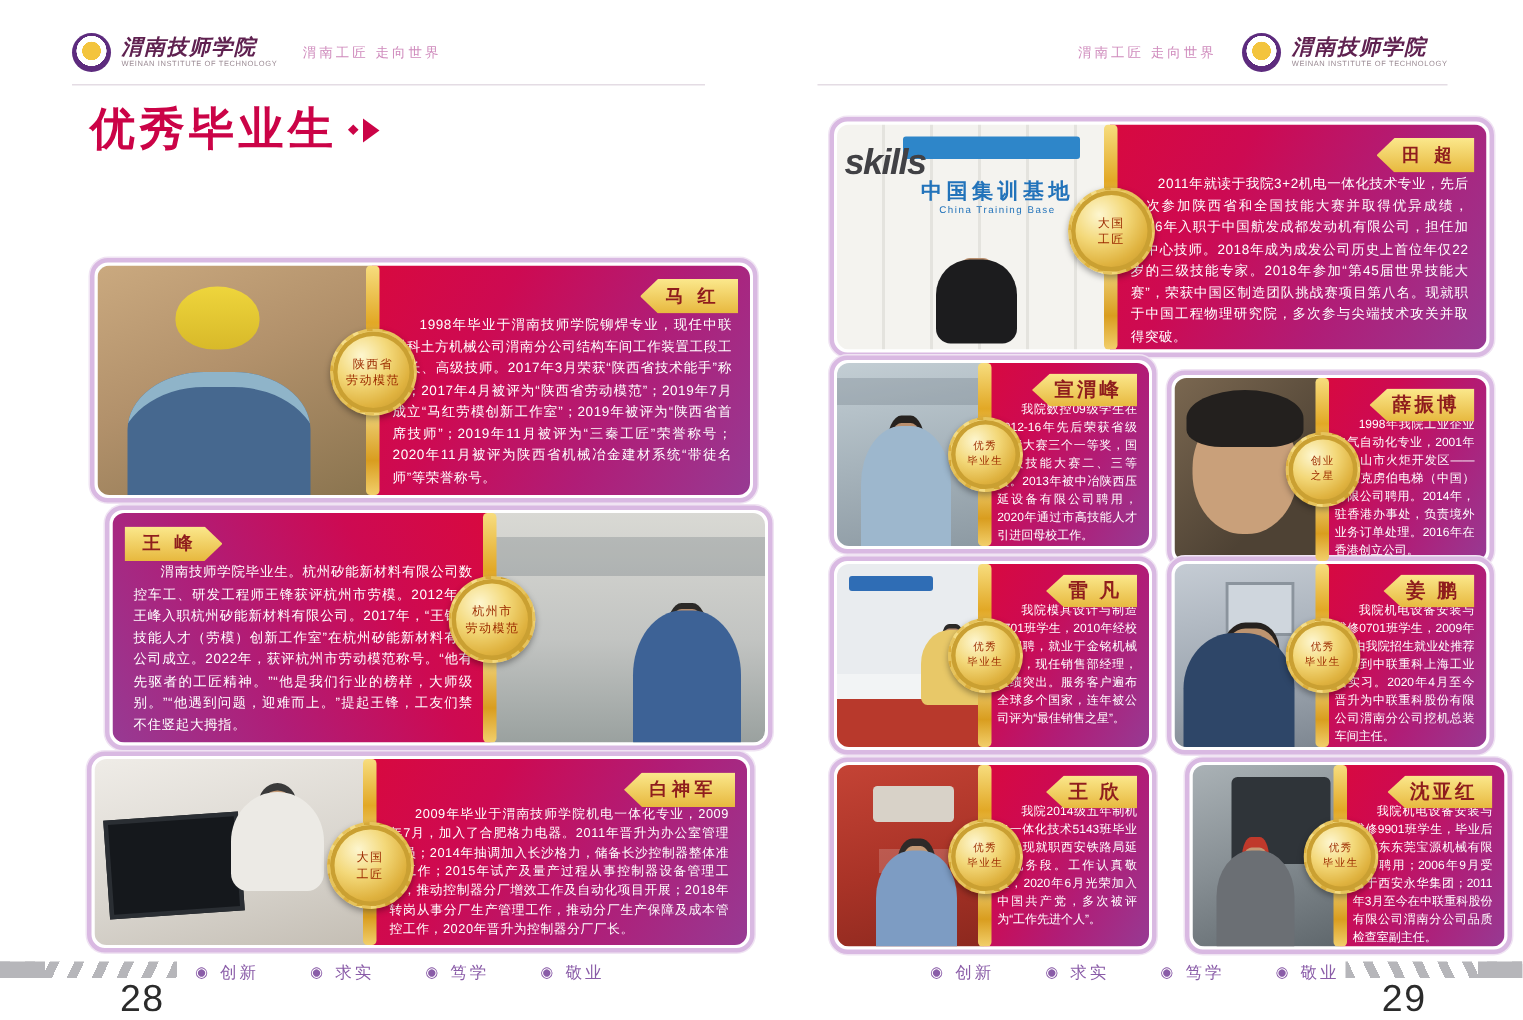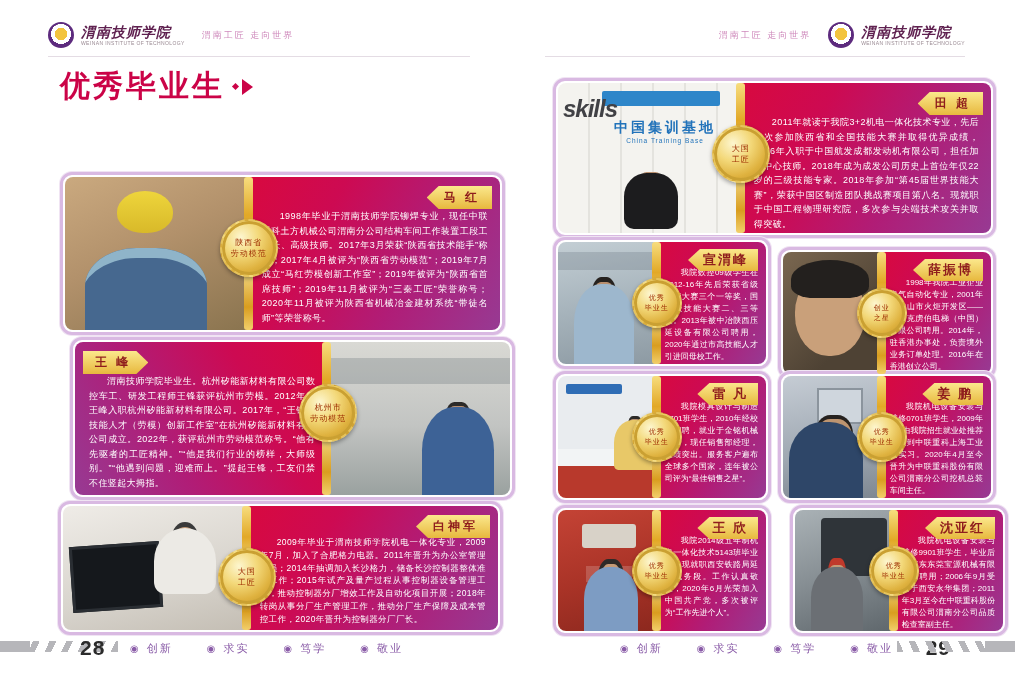--- a/index.html
+++ b/index.html
@@ -114,21 +114,21 @@
   .ph-wangxin::after{width:54px;height:70px;left:26px;bottom:-6px;background:#7d9cc3;border-radius:45% 45% 8% 8%;box-shadow:0 -20px 0 -17px #c49a76,0 -22px 0 -14px #2e2a28}
   .ph-shen{background:linear-gradient(160deg,#aab2b6 0%,#868e93 50%,#5f676c 100%)}
   .ph-shen::before{width:66px;height:58px;right:6px;top:8px;background:#2f3439;border-radius:4px}
   .ph-shen::after{width:52px;height:68px;left:16px;bottom:-4px;background:#6b6f74;border-radius:45% 45% 8% 8%;box-shadow:0 -18px 0 -16px #c49a76,0 -26px 0 -17px #c0392b}
 
   
   .pg-footer{position:absolute;bottom:22px;left:0;right:0;height:22px}
   .slash{position:absolute;top:5px;width:118px;height:11px}
   .slash-l{left:0;background:linear-gradient(to right,#b6b6ba 0 30px,transparent 30px),repeating-linear-gradient(115deg,#b6b6ba 0 6px,transparent 6px 15px)}
   .slash-r{right:0;background:linear-gradient(to left,#b6b6ba 0 30px,transparent 30px),repeating-linear-gradient(65deg,#b6b6ba 0 6px,transparent 6px 15px)}
-  .pgnum{position:absolute;top:0;font-size:21px;font-weight:bold;color:#2b2b2b;letter-spacing:1px}
+  .pgnum{position:absolute;top:16px;font-size:25px;font-weight:normal;color:#2b2b2b;letter-spacing:1px}
   .page-left .pgnum{left:80px}
   .page-right .pgnum{right:64px}
   .motto{position:absolute;top:5px;display:flex;gap:34px}
   .page-left .motto{left:130px}
   .page-right .motto{right:122px}
   .m-item{display:flex;align-items:center;gap:6px;font-size:11px;color:#8a5ca8;letter-spacing:2px}
   .m-dot{font-size:10px;color:#8a5ca8}
 </style>
 </head>
 <body>

